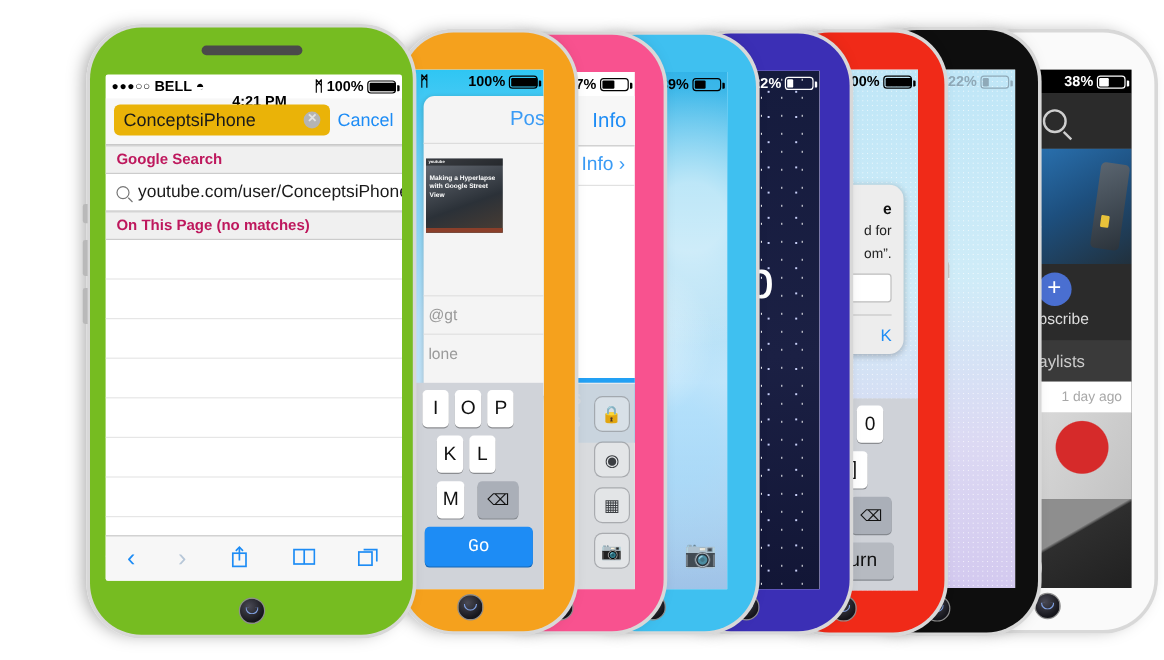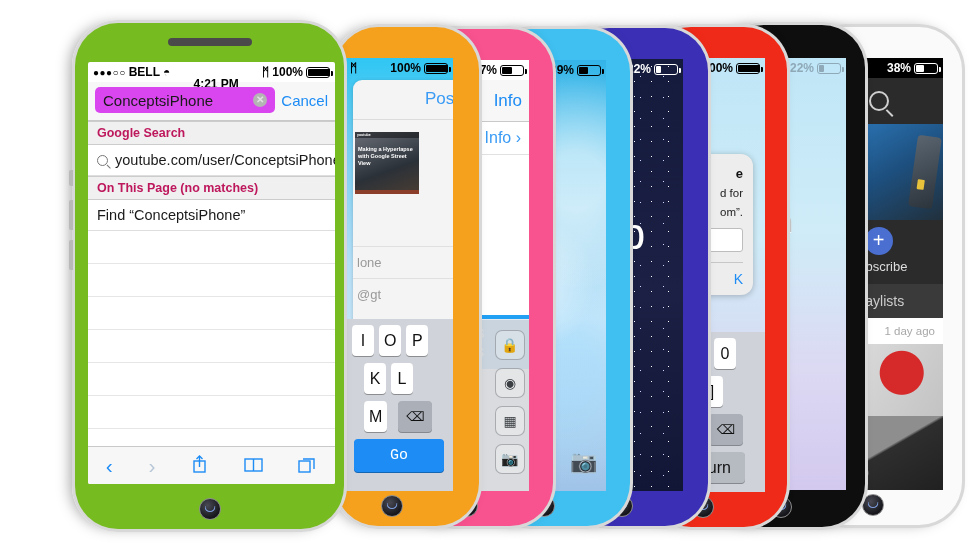--- a/index.html
+++ b/index.html
@@ -74,21 +74,21 @@
   }
   
   .sidebtn { position: absolute; left: -3px; width: 4px; background:#b9b9b9; border-radius: 2px 0 0 2px; }
 
   
   .safari-search {
     display:flex; align-items:center; gap:6px; padding:5px 7px 7px;
     background:#f7f7f7; border-bottom:1px solid #c9c9c9;
   }
   .search-field {
-    flex:1; background:#d946ef; border-radius:5px; height:26px;
+    flex:1; background:#eab308; border-radius:5px; height:26px;
     display:flex; align-items:center; padding:0 8px; font-size:15px; color:#1a1a1a;
   }
   .search-field .clearx {
     margin-left:auto; width:14px; height:14px; border-radius:50%;
     background:#b4b4b4; color:#e3e3e3; font-size:10px; line-height:14px;
     text-align:center; font-weight:bold;
   }
   .cancel-btn { color:#1d8cf5; font-size:15px; }
   .sec-head {
     background:#f0f0f0; border-bottom:1px solid #ccc; border-top:1px solid #ccc;
@@ -440,25 +440,25 @@
       </div>
       <div class="card2">
         <div class="post">Post</div>
         <div class="thumb2">
           <div class="bar">youtube</div>
           <span>Making a Hyperlapse with Google Street View</span>
           <div class="bar2"></div>
         </div>
         <div style="height:52px;"></div>
         <div class="mini-row">
+          <span>@gt</span>
+
+        </div>
+        <div class="mini-row">
           <span>lone</span>
-
-        </div>
-        <div class="mini-row">
-          <span>@gt</span>
 
         </div>
       </div>
       <div class="kb">
         <div class="kbrow" style="padding-left:4px;">
           <div class="key">I</div>
           <div class="key">O</div>
           <div class="key">P</div>
         </div>
         <div class="kbrow" style="padding-left:16px;">
@@ -509,23 +509,20 @@
         <div class="cancel-btn">Cancel</div>
       </div>
 
       <div class="sec-head">Google Search</div>
       <div class="row-item">
         <span class="mag"></span>
         <span>youtube.com/user/ConceptsiPhone</span>
       </div>
 
       <div class="sec-head">On This Page (no matches)</div>
-      <div class="row-item">
-        <span>Find “ConceptsiPhone”</span>
-      </div>
 
       <div class="blank-row"></div>
       <div class="blank-row"></div>
       <div class="blank-row"></div>
       <div class="blank-row"></div>
       <div class="blank-row"></div>
       <div class="blank-row"></div>
       <div class="blank-row"></div>
       <div class="blank-row"></div>
 

